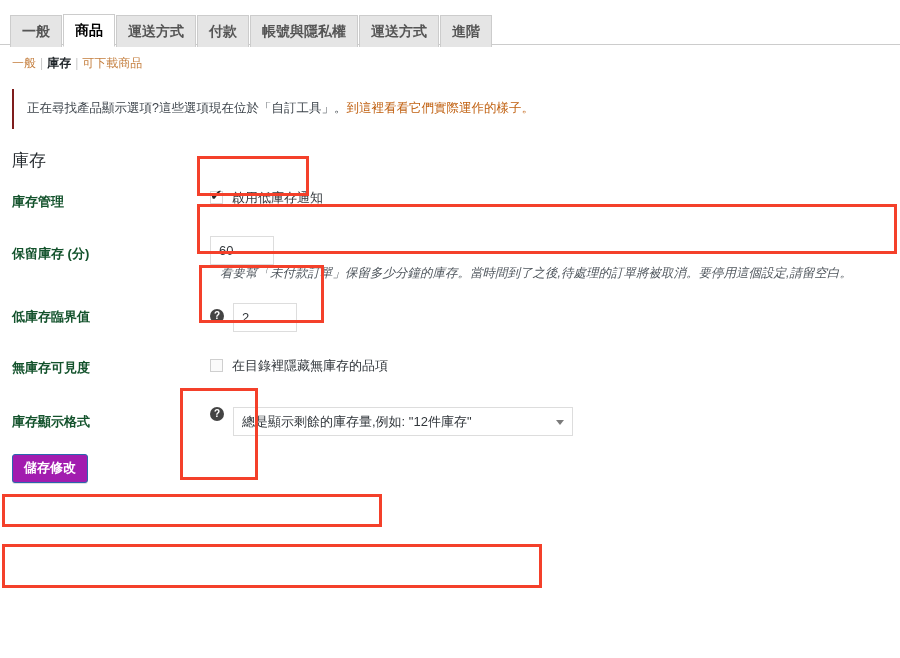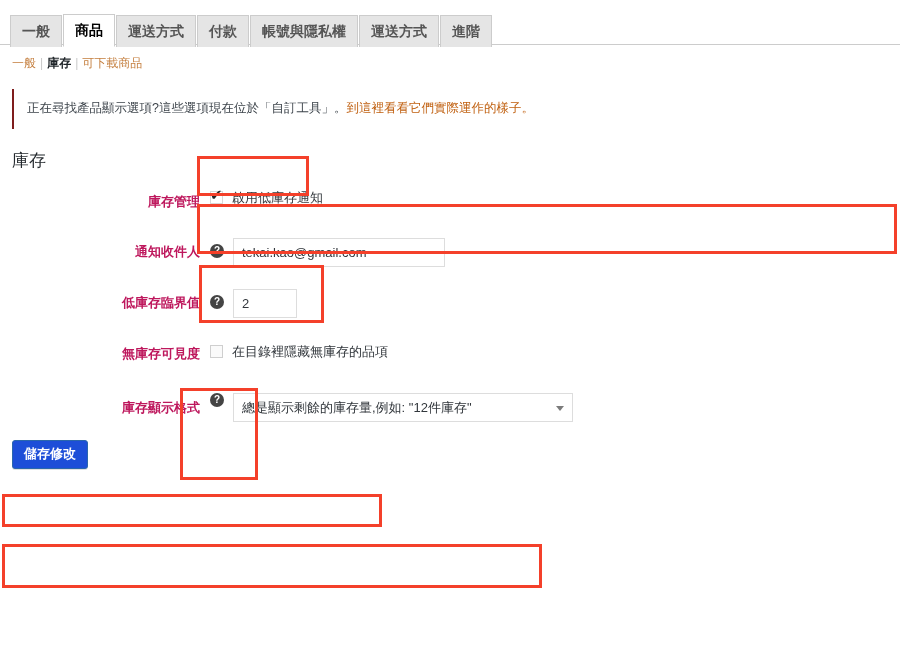--- a/index.html
+++ b/index.html
@@ -97,24 +97,24 @@
 
   
   table.form-table {
     border-collapse: collapse;
     width: 888px;
     margin-left: 12px;
     table-layout: fixed;
   }
   table.form-table th {
     width: 188px;
-    text-align: right;
+    text-align: left;
     font-weight: 700;
     font-size: 13px;
-    color: #be185d;
+    color: #14532d;
     vertical-align: top;
     padding: 17px 10px 17px 0;
     line-height: 1.3;
   }
   table.form-table td {
     vertical-align: top;
     padding: 13px 10px 13px 0;
     line-height: 1.3;
   }
 
@@ -254,21 +254,21 @@
     white-space: nowrap;
   }
 
   
   .submit-wrap {
     margin: 6px 0 0 12px;
     padding: 0;
   }
   .button-primary {
     display: inline-block;
-    background: #1d4ed8;
+    background: #a21caf;
     border: 1px solid #2a67ad;
     color: #fff;
     font-size: 13px;
     font-weight: 600;
     font-family: "Liberation Sans", sans-serif;
     padding: 5px 11px 6px 11px;
     border-radius: 3px;
     line-height: 16px;
     cursor: pointer;
     box-shadow: 0 1px 0 rgba(0,0,0,0.12);
@@ -305,28 +305,29 @@
 
     <tr class="r-manage">
       <th>庫存管理</th>
       <td>
         <label class="cb-label">
           <span class="cbox checked"></span><span>啟用低庫存通知</span>
         </label>
       </td>
     </tr>
 
-
-
-    <tr class="r-recip">
-      <th>通知收件人</th>
-      <td>
-        <span class="help-tip">?</span><input class="txt w-email" type="text" value="tekai.kao@gmail.com" style="">
-      </td>
-    </tr>
+    <tr class="r-hold">
+      <th>保留庫存 (分)</th>
+      <td>
+        <input class="txt w-small" type="text" value="60" style="">
+        <span class="desc-inline">看要幫「未付款訂單」保留多少分鐘的庫存。當時間到了之後,待處理的訂單將被取消。要停用這個設定,請留空白。</span>
+      </td>
+    </tr>
+
+
 
     <tr class="r-low">
       <th>低庫存臨界值</th>
       <td>
         <span class="help-tip">?</span><input class="txt w-small" type="text" value="2" style="">
       </td>
     </tr>
 
 
     <tr class="r-vis">

